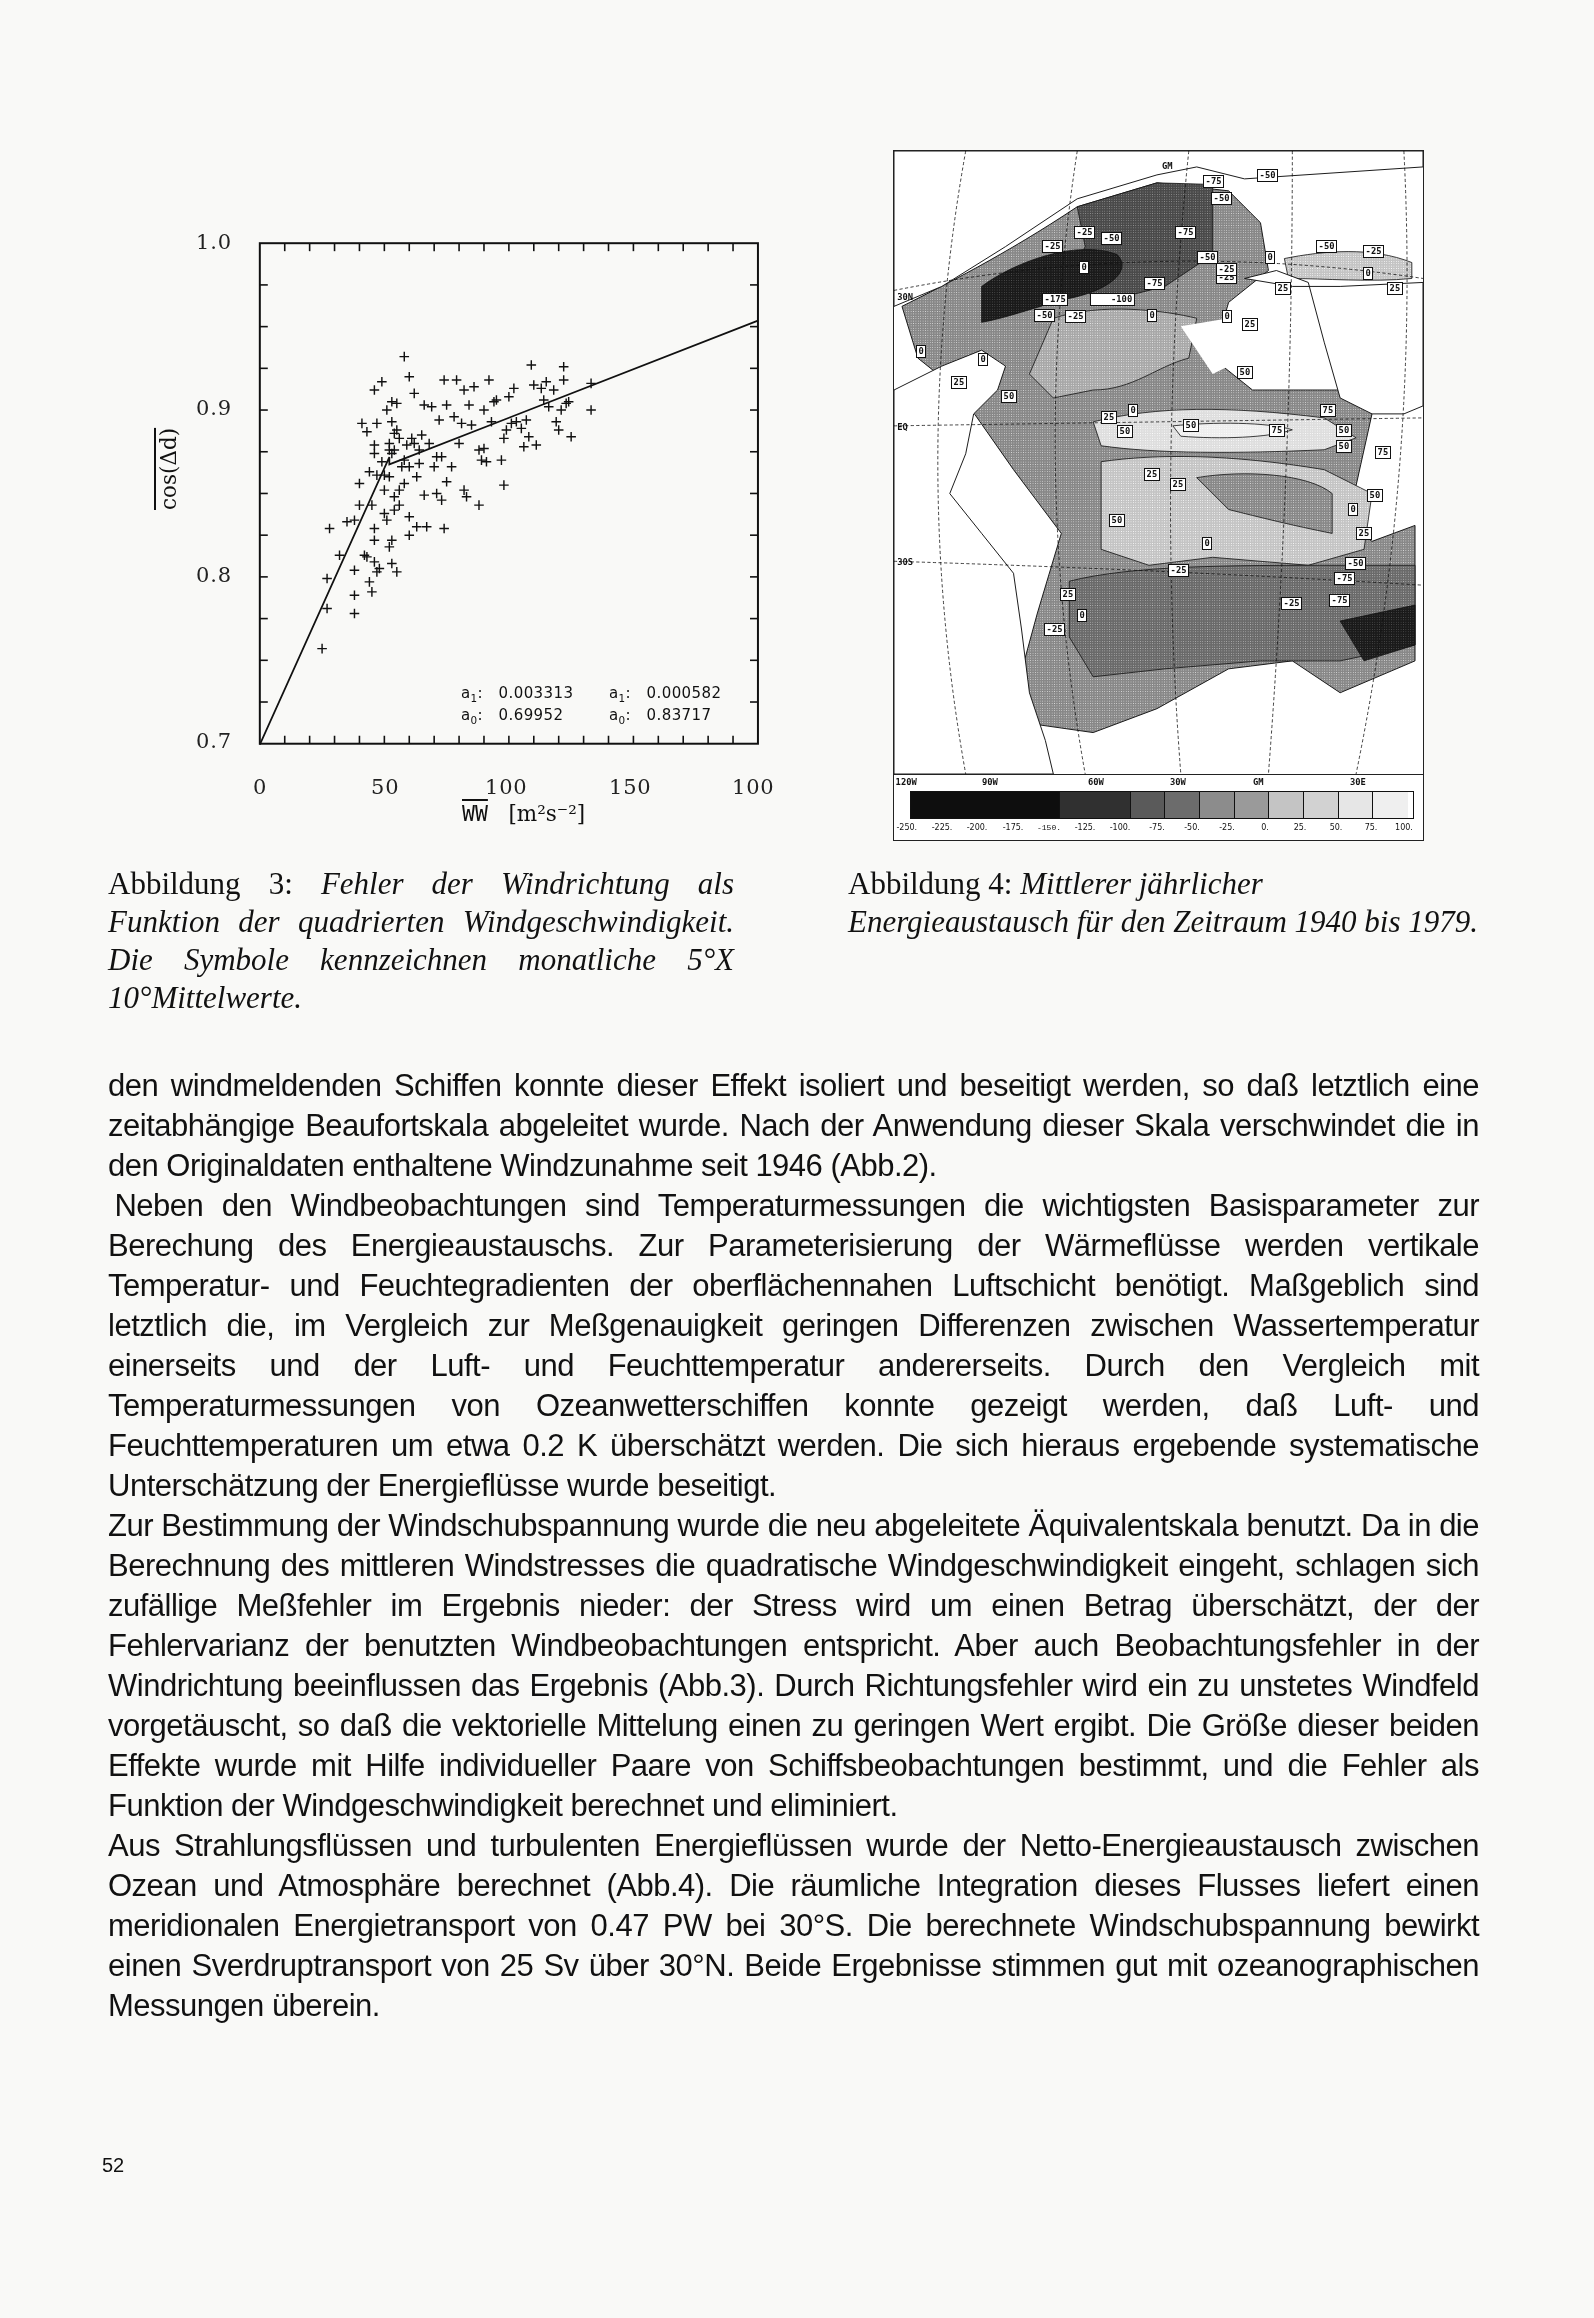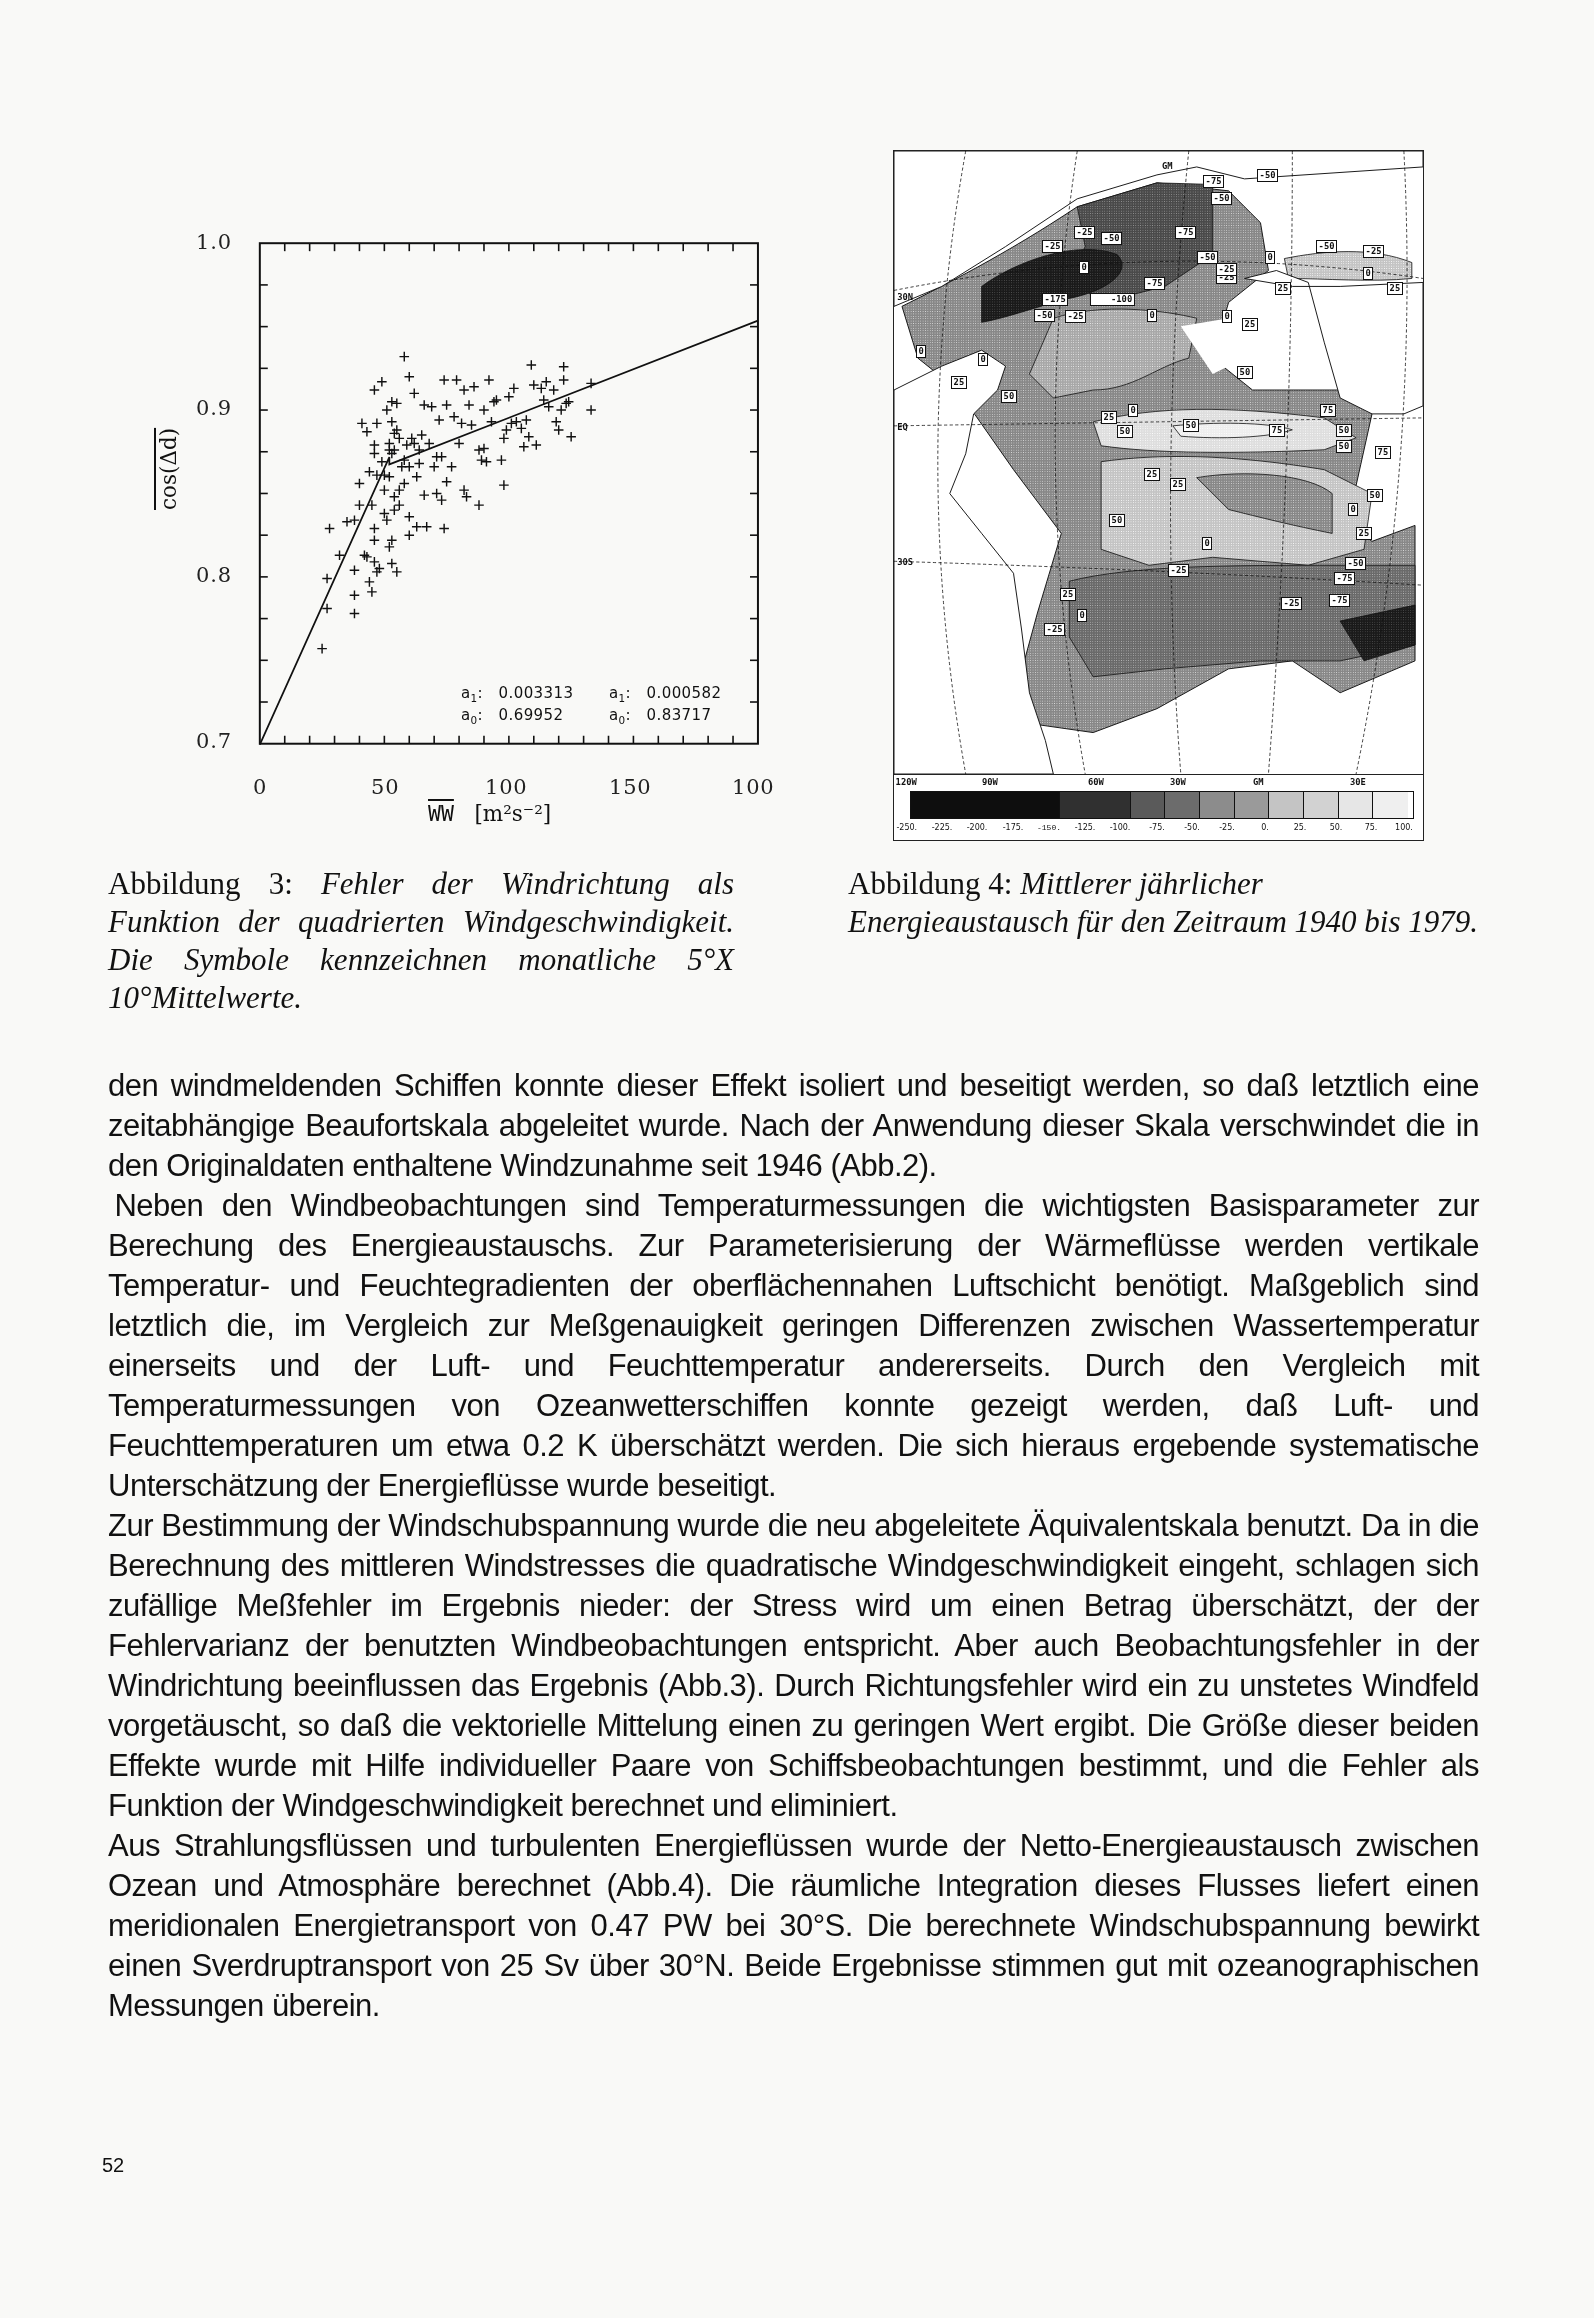--- a/index.html
+++ b/index.html
@@ -7,21 +7,21 @@
     width: 1594px; height: 2319px; position: relative; overflow: hidden;
     background: #f9f9f7;
     font-family: "Liberation Sans", sans-serif; color: #111;
   }
   .abs { position: absolute; }
   
   #fig3 { left: 0; top: 0; width: 797px; height: 861px; }
   #fig3 svg { position: absolute; left: 0; top: 0; }
   .ytick, .xtick { position: absolute; font-family: "DejaVu Serif", serif; font-size: 21px; color: #222; letter-spacing: 0.8px; }
   .ylabel { position: absolute; left: 156px; top: 510px; transform: rotate(-90deg); transform-origin: left top; font-family: "DejaVu Serif", serif; font-size: 21.5px; text-decoration: overline; white-space: nowrap; }
-  .xlabel { position: absolute; left: 428px; top: 801px; font-family: "DejaVu Serif", serif; font-size: 21.5px; white-space: nowrap; }
+  .xlabel { position: absolute; left: 462px; top: 801px; font-family: "DejaVu Serif", serif; font-size: 21.5px; white-space: nowrap; }
   .xlabel .ww { text-decoration: overline; font-family: "DejaVu Sans Mono", monospace; }
   .coef { position: absolute; font-family: "DejaVu Sans", sans-serif; font-size: 15px; white-space: nowrap; letter-spacing: 0.4px; margin-top: 24px; }
   .coef sub { font-size: 10.4px; }
 
   
   #map { position: absolute; left: 893px; top: 150px; width: 529px; height: 689px; border: 1.6px solid #222; background: #fff; overflow: hidden; }
   #map-art { position: absolute; left: 0; top: 0; }
   .cl { position: absolute; font-family: "DejaVu Sans Mono", monospace; font-size: 8.8px; background: #fff; border: 1.2px solid #111; padding: 0 1.6px; line-height: 11px; font-weight: bold; }
   .gl { position: absolute; font-family: "DejaVu Sans Mono", monospace; font-size: 8.8px; font-weight: bold; }
   #cbar-strip { position: absolute; left: 0; top: 623px; width: 529px; border-top: 1.6px solid #222; height: 65px; background: #fff; }

